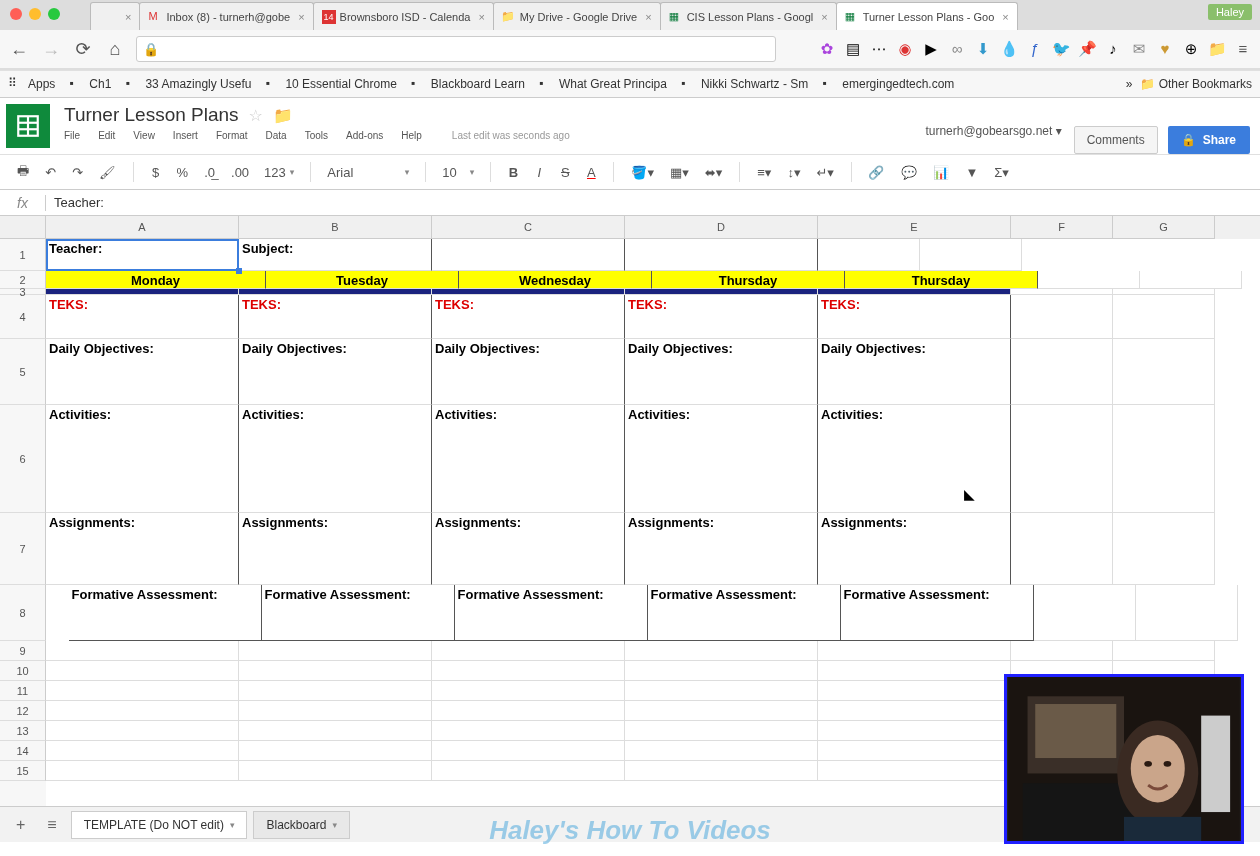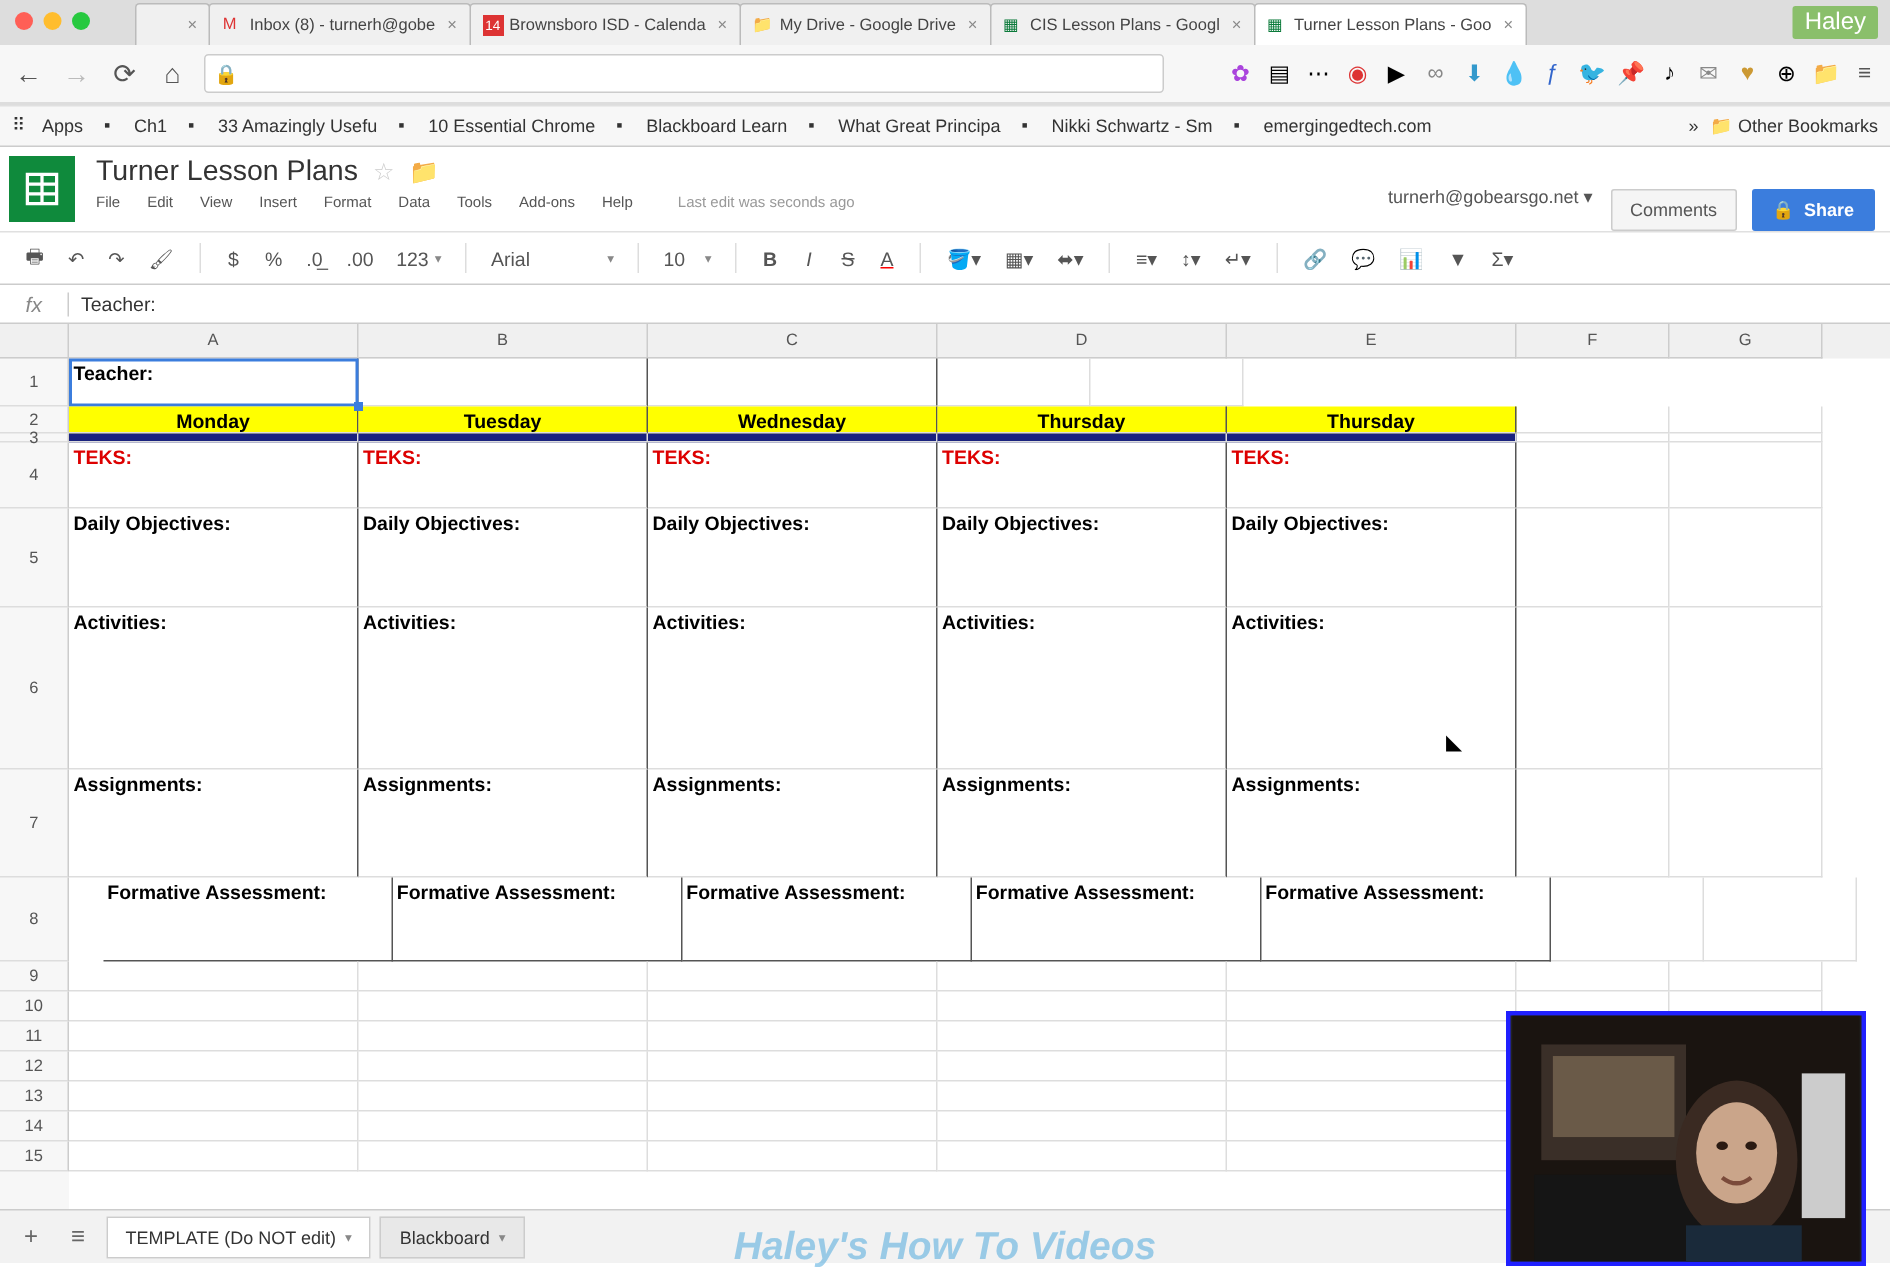--- a/index.html
+++ b/index.html
@@ -8,21 +8,21 @@
 
 .browser-top { height:70px; background:#ddd; position:relative; }
 .window-controls { position:absolute; top:8px; left:10px; display:flex; gap:7px; }
 .wc { width:12px; height:12px; border-radius:50%; }
 .wc-r{background:#ff5f56;} .wc-y{background:#ffbd2e;} .wc-g{background:#27c93f;}
 .tabs-row { position:absolute; top:2px; left:90px; right:80px; height:28px; display:flex; gap:0; }
 .tab { background:#f0f0f0; border:1px solid #bbb; border-bottom:none; border-radius:3px 3px 0 0; padding:4px 8px; font-size:11px; color:#444; display:flex; align-items:center; gap:4px; max-width:200px; overflow:hidden; white-space:nowrap; margin-right:-1px;}
 .tab.active { background:#fff; }
 .tab .favicon{width:14px;height:14px;display:inline-block;}
 .tab-close{color:#888;margin-left:4px;}
-.profile-badge{position:absolute;top:4px;right:8px;background:#8abf6b;color:#fff;font-size:16px;padding:2px 8px;border-radius:2px;}
+.profile-badge{position:absolute;top:4px;right:8px;background:#8abf6b;color:#fff;font-size:11px;padding:2px 8px;border-radius:2px;}
 .nav-row { position:absolute; top:30px; left:0; right:0; height:38px; background:#f7f7f7; display:flex; align-items:center; padding:0 8px; gap:10px;}
 .nav-btn { color:#555; font-size:18px; cursor:pointer; width:22px; text-align:center;}
 .url-bar { flex:0 0 640px; height:26px; background:#fff; border:1px solid #ccc; border-radius:3px; display:flex; align-items:center; padding:0 6px; font-size:13px; color:#3a873a;}
 .lock{color:#3a873a;margin-right:4px;}
 .ext-icons{display:flex;gap:8px;margin-left:auto;align-items:center;}
 .ext-icons span{width:18px;height:18px;display:inline-block;font-size:15px;text-align:center;}
 
 .bookmarks-row { height:28px; background:#f7f7f7; border-top:1px solid #e0e0e0; border-bottom:1px solid #ccc; display:flex; align-items:center; padding:0 8px; gap:14px; font-size:12px; color:#333;}
 .bm{display:flex;align-items:center;gap:4px;white-space:nowrap;}
 .bm .bicon{width:16px;height:16px;display:inline-block;}
@@ -318,27 +318,28 @@
           <div class="colhdr" style="width: 193px;">B</div>
           <div class="colhdr" style="width: 193px;">C</div>
           <div class="colhdr" style="width: 193px;">D</div>
           <div class="colhdr" style="width: 193px;">E</div>
           <div class="colhdr" style="width: 102px;">F</div>
           <div class="colhdr" style="width: 102px;">G</div>
         </div>
       <div class="cells" id="cells">
           <div class="row" style="height: 32px;">
             <div class="cell b thick-r sel" style="width: 193px; height: 32px;">Teacher:</div>
+            <div class="cell b thick-r" style="width: 193px; height: 32px;">Subject:</div>
             <div class="cell b thick-r" style="width: 193px; height: 32px;"></div>
             <div class="cell b thick-r" style="width: 193px; height: 32px;"></div>
             <div class="cell" style="width: 102px; height: 32px;"></div>
             <div class="cell" style="width: 102px; height: 32px;"></div>
           </div>
           <div class="row" style="height: 18px;">
-            <div class="cell yellow thick-r" style="width: 193px; height: 18px;">Monday</div>
+            <div class="cell yellow thick-r" style="width: 220px; height: 18px;">Monday</div>
             <div class="cell yellow thick-r" style="width: 193px; height: 18px;">Tuesday</div>
             <div class="cell yellow thick-r" style="width: 193px; height: 18px;">Wednesday</div>
             <div class="cell yellow thick-r" style="width: 193px; height: 18px;">Thursday</div>
             <div class="cell yellow thick-r" style="width: 193px; height: 18px;">Thursday</div>
             <div class="cell" style="width: 102px; height: 18px;"></div>
             <div class="cell" style="width: 102px; height: 18px;"></div>
           </div>
           <div class="row" style="height: 6px;">
             <div class="cell navy" style="width: 193px; height: 6px;"></div>
             <div class="cell navy" style="width: 193px; height: 6px;"></div>

